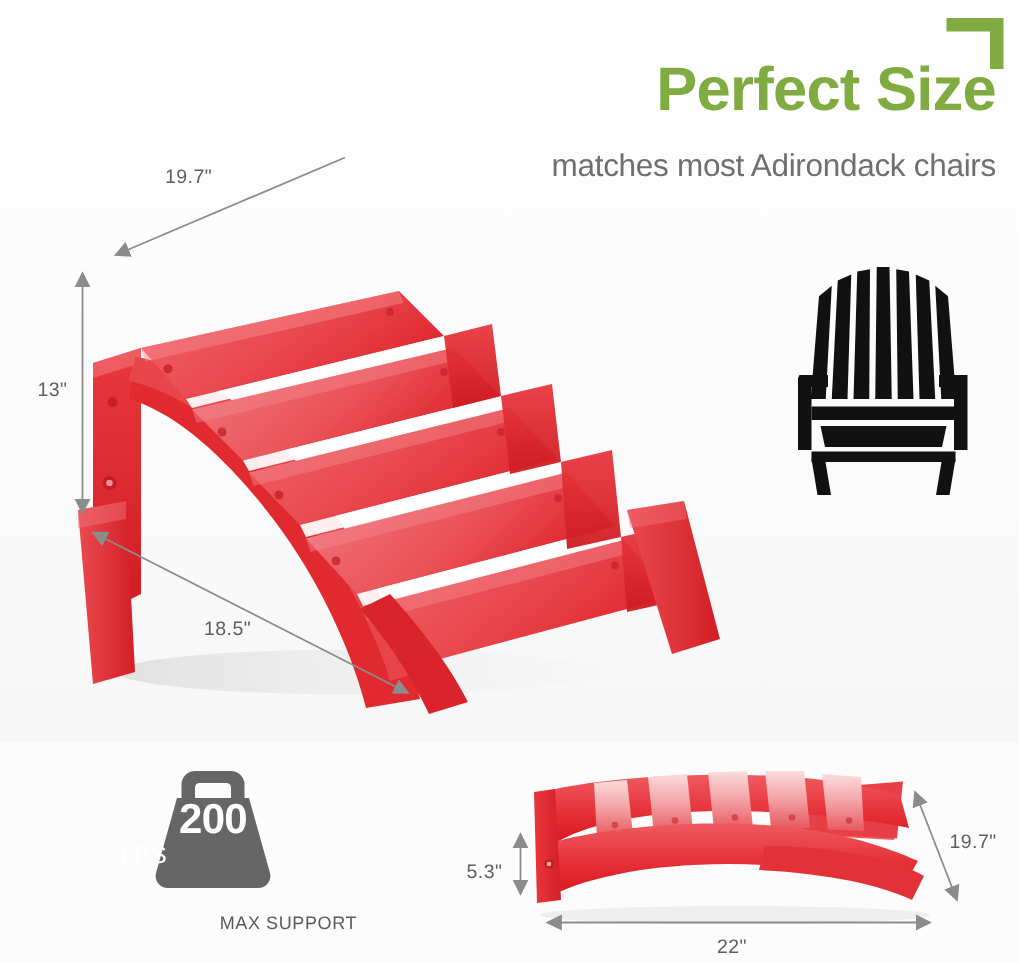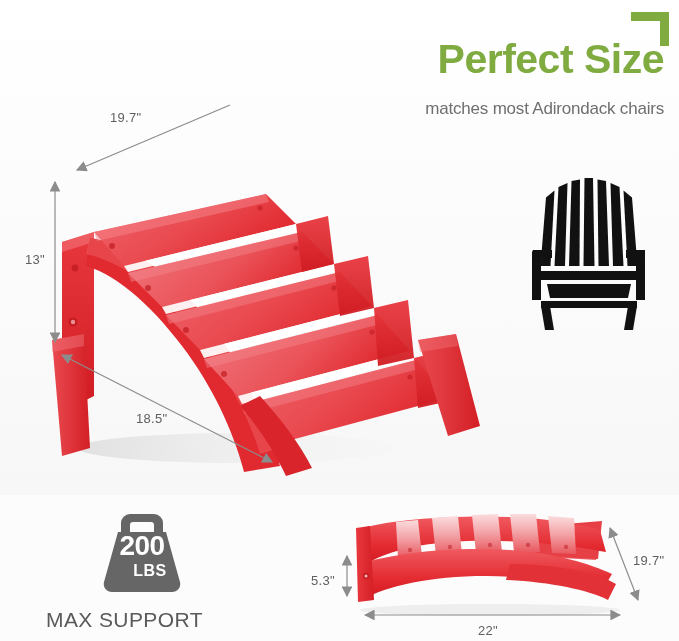--- a/index.html
+++ b/index.html
@@ -36,21 +36,21 @@
     letter-spacing: -0.5px;
     color: #7fab40;
     line-height: 1.05;
     white-space: nowrap;
   }
   #subhead {
     position: absolute;
     left: 300px; top: 99px;
     width: 364px;
     text-align: right;
-    font-size: 17px;
+    font-size: 21px;
     color: #6f6f6f;
     letter-spacing: -0.2px;
     white-space: nowrap;
   }
 
   
   #chair-icon {
     position: absolute;
     left: 521px; top: 170px;
     width: 136px; height: 162px;
@@ -92,35 +92,34 @@
     width: 92px;
     text-align: center;
     font-size: 28px;
     font-weight: bold;
     color: #ffffff;
     letter-spacing: -0.5px;
     pointer-events: none;
   }
   #weight-unit {
     position: absolute;
-    left: 52px; top: 54px;
+    left: 28px; top: 54px;
     width: 92px;
-    text-align: center;
     font-size: 16px;
-    font-weight: bold;
+    font-weight: normal;
     color: #ffffff;
     letter-spacing: 0.5px;
     pointer-events: none;
   }
   #weight-caption {
     position: absolute;
     left: -6px; top: 100px;
     width: 192px;
-    text-align: left;
-    font-size: 21px;
+    text-align: right;
+    font-size: 12px;
     color: #5a5a5a;
     letter-spacing: 0.4px;
     white-space: nowrap;
   }
 
   
   #folded {
     position: absolute;
     left: 300px; top: 492px;
     width: 379px; height: 149px;

